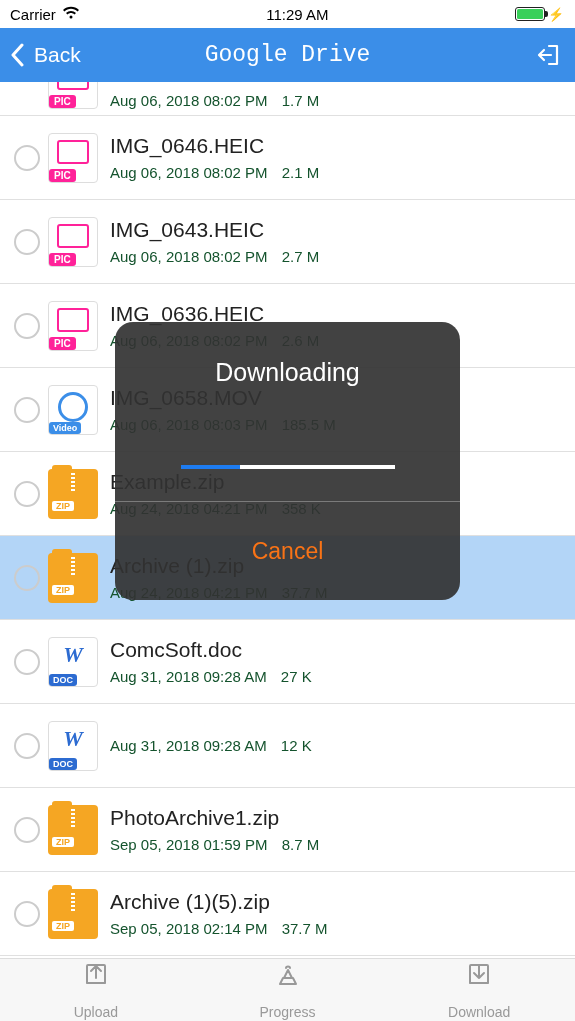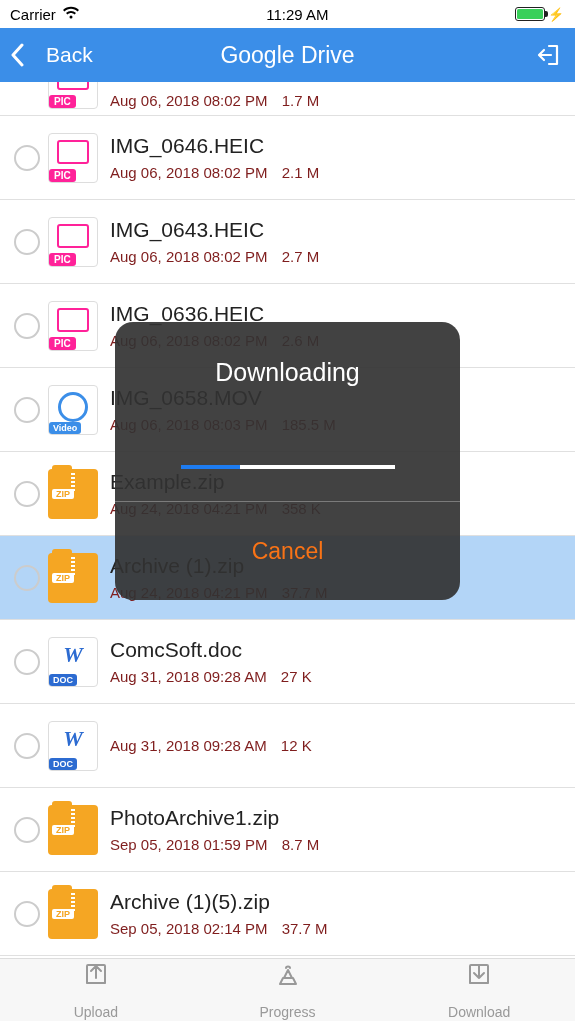--- a/index.html
+++ b/index.html
@@ -3,45 +3,45 @@
 <meta charset="utf-8">
 <style>
 * { margin: 0; padding: 0; box-sizing: border-box; font-family: -apple-system, Helvetica, Arial, sans-serif; }
 html, body { width: 575px; height: 1021px; overflow: hidden; background: #fff; }
 
 .status-bar { height: 28px; display: flex; align-items: center; justify-content: space-between; padding: 0 10px; font-size: 15px; font-weight: 500; }
 .status-left { display: flex; align-items: center; gap: 6px; }
 .status-right { display: flex; align-items: center; gap: 4px; }
 
 .nav-bar { background: #3b8ee8; height: 54px; display: flex; align-items: center; justify-content: space-between; padding: 0 10px; color: #fff; }
-.back-btn { display: flex; align-items: center; gap: 20px; font-size: 21px; }
-.title { font-size: 23px; font-weight: 500; position: absolute; left: 50%; transform: translateX(-50%); }
+.back-btn { display: flex; align-items: center; gap: 8px; font-size: 21px; }
+.title { font-size: 23px; font-weight: 500; position: absolute; left: 50%; transform: translateX(-50%); font-family: Liberation Mono, monospace; }
 .exit-btn { width: 30px; height: 30px; display: flex; align-items: center; justify-content: center; }
 
 .list { height: 876px; overflow: hidden; }
 .row { display: flex; align-items: center; border-bottom: 1px solid #e0e0e0; height: 84px; padding: 0 8px; background: #fff; }
 .row.first { height: 34px; align-items: flex-end; padding-bottom: 6px; }
 .row.selected { background: #b3d5f7; }
 .radio { width: 26px; height: 26px; border: 2px solid #ccc; border-radius: 50%; flex-shrink: 0; margin: 0 8px 0 6px; }
 .file-icon { width: 50px; height: 50px; flex-shrink: 0; margin-right: 12px; display: flex; flex-direction: column; align-items: center; justify-content: flex-end; position: relative; }
 .file-info { flex: 1; }
 .file-name { font-size: 21px; color: #222; margin-bottom: 6px; }
-.file-meta { font-size: 15px; color: #7f1d1d; display: flex; gap: 14px; }
+.file-meta { font-size: 15px; color: #14532d; display: flex; gap: 14px; }
 
 .icon-pic { background: linear-gradient(#fff,#fff); border: 1px solid #ddd; border-radius: 4px; position: relative; }
 .icon-pic::before { content: ""; position: absolute; top: 6px; left: 8px; right: 8px; bottom: 18px; border: 2px solid #f29; border-radius: 3px; }
 .icon-pic .badge { position: absolute; bottom: 0; left: 0; background: #f29; color: #fff; font-size: 10px; font-weight: 700; padding: 1px 5px; border-radius: 3px; }
 
 .icon-video { background: #fff; border: 1px solid #ddd; border-radius: 4px; position: relative; }
 .icon-video::before { content: ""; position: absolute; top: 6px; left: 50%; transform: translateX(-50%); width: 24px; height: 24px; border: 3px solid #3b8ee8; border-radius: 50%; }
 .icon-video .badge { position: absolute; bottom: 0; left: 0; background: #3b8ee8; color: #fff; font-size: 9px; font-weight: 700; padding: 1px 4px; border-radius: 3px; }
 
 .icon-zip { background: #f5a623; border-radius: 4px 4px 4px 4px; position: relative; }
 .icon-zip::before { content: ""; position: absolute; top: -4px; left: 4px; width: 20px; height: 8px; background: #f5a623; border-radius: 3px 3px 0 0; }
-.icon-zip .badge { position: absolute; bottom: 20px; left: 4px; background: #fff; color: #f5a623; font-size: 9px; font-weight: 700; padding: 0 4px; border-radius: 2px; text-align: right; }
+.icon-zip .badge { position: absolute; bottom: 8px; left: 4px; background: #fff; color: #f5a623; font-size: 9px; font-weight: 700; padding: 0 4px; border-radius: 2px; text-align: right; }
 .icon-zip .zipper { position: absolute; top: 4px; left: 50%; transform: translateX(-50%); width: 4px; height: 18px; background: repeating-linear-gradient(#fff 0 2px, transparent 2px 4px); }
 
 .icon-doc { background: #fff; border: 1px solid #ddd; border-radius: 4px; position: relative; }
 .icon-doc .letter { position: absolute; top: 4px; left: 0; right: 0; text-align: center; color: #2c6bd1; font-size: 22px; font-style: italic; font-weight: 700; font-family: Georgia, serif; }
 .icon-doc .badge { position: absolute; bottom: 0; left: 0; background: #2c6bd1; color: #fff; font-size: 9px; font-weight: 700; padding: 1px 4px; border-radius: 3px; text-align: center; }
 
 .modal { position: absolute; top: 322px; left: 115px; width: 345px; height: 278px; background: rgba(50,50,50,0.92); border-radius: 18px; color: #fff; display: flex; flex-direction: column; align-items: center; }
 .modal-title { font-size: 25px; margin-top: 36px; }
 .modal-progress { margin-top: 78px; width: 214px; height: 4px; background: #fff; position: relative; }
 .modal-progress-fill { position: absolute; top: 0; left: 0; height: 100%; background: #1e7cf0; }

